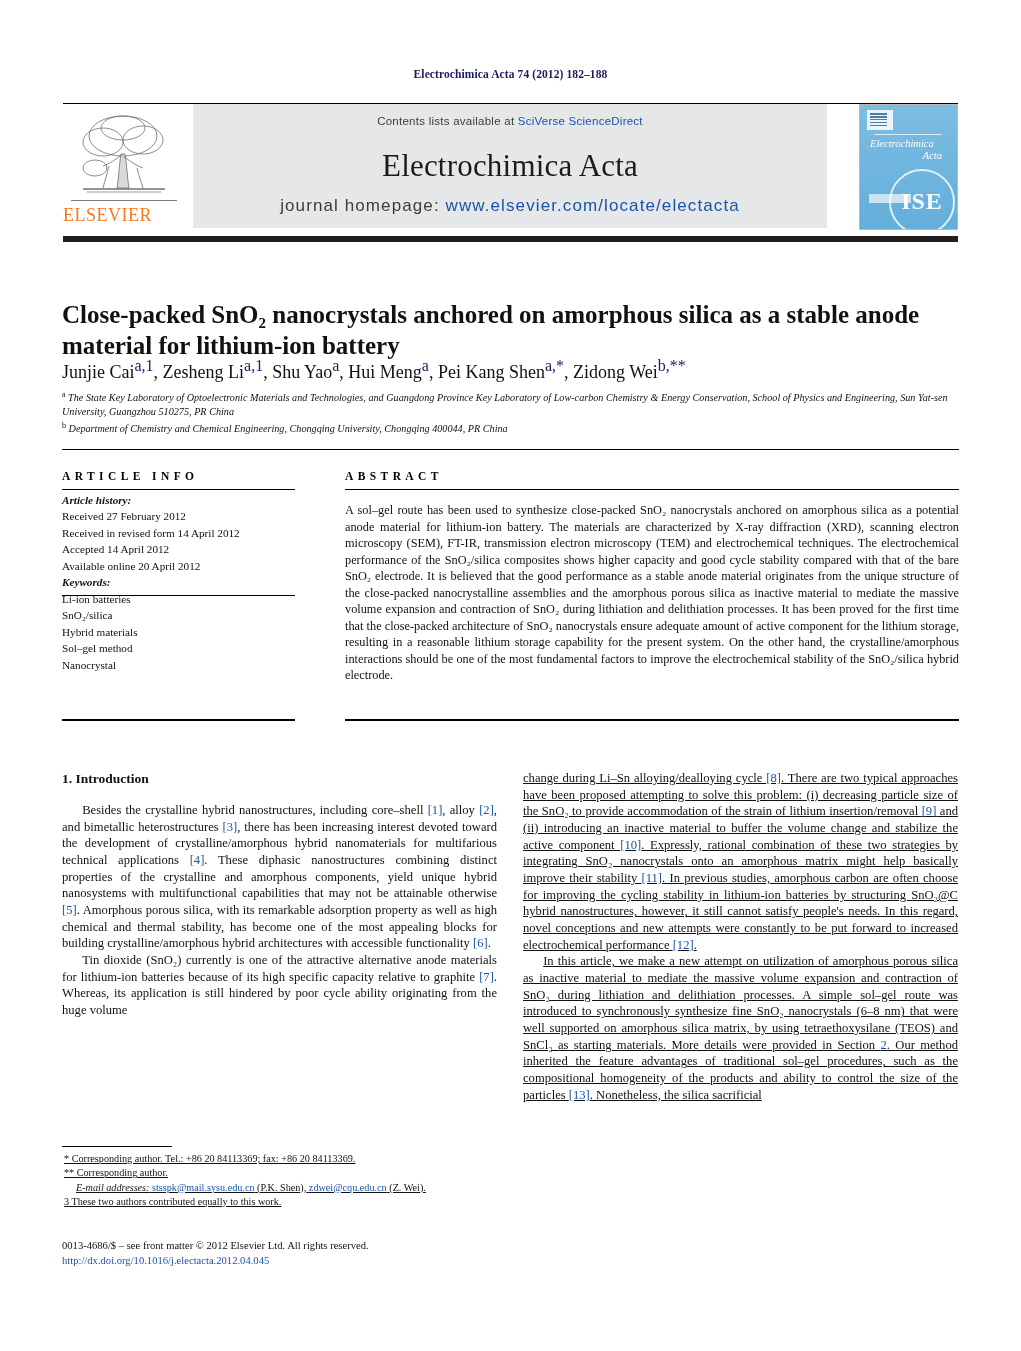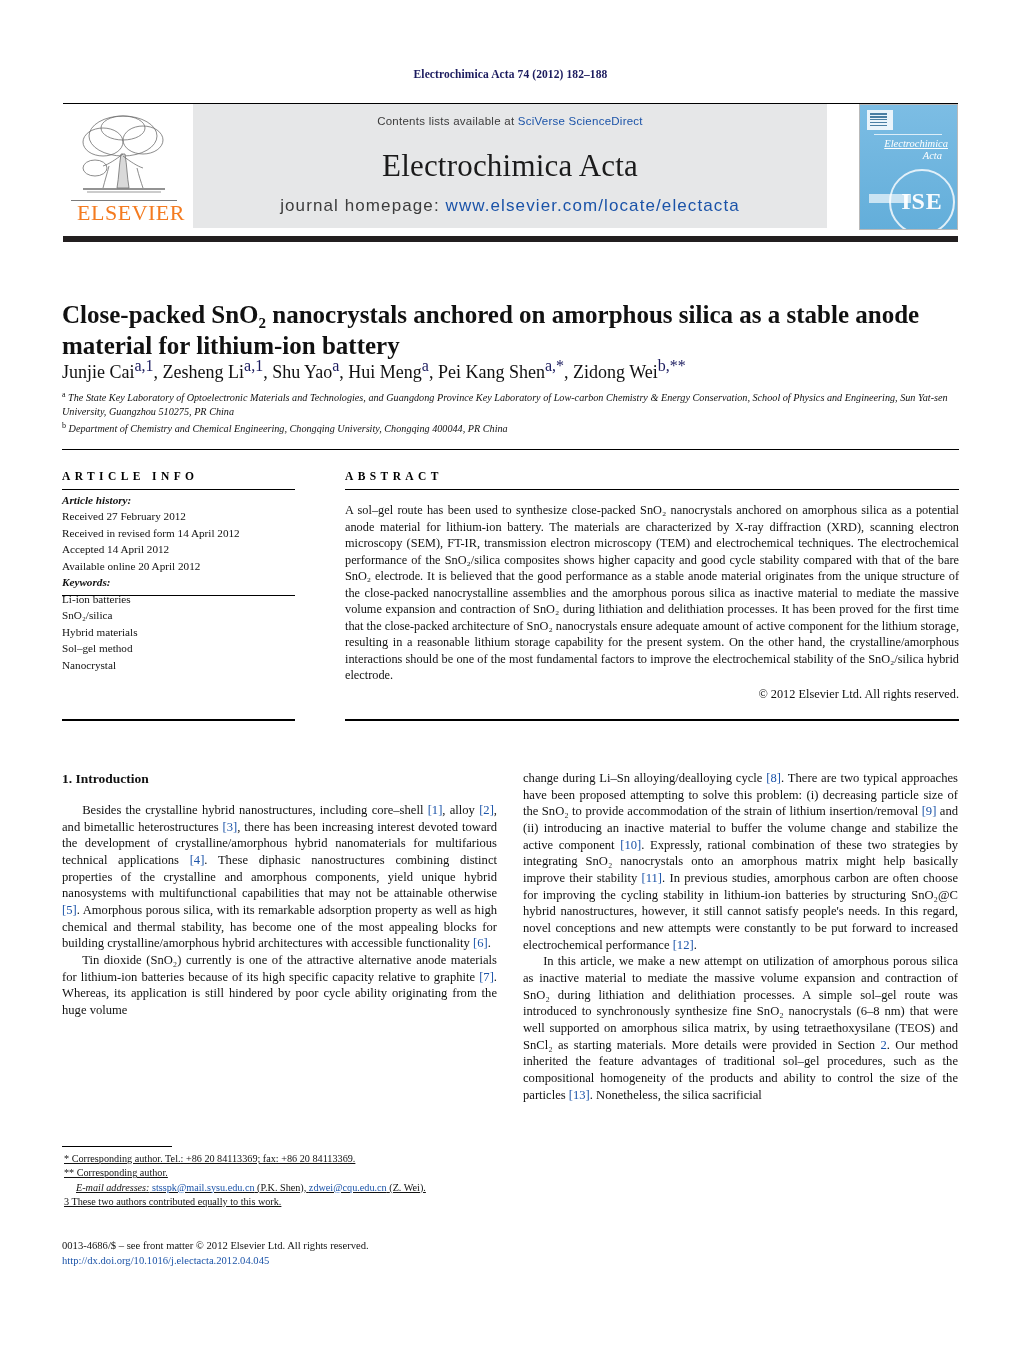--- a/index.html
+++ b/index.html
@@ -54,24 +54,24 @@
   }
   .elsevier-tree {
     position: absolute;
     left: 10px; top: 6px;
     width: 100px; height: 90px;
   }
   .elsevier-word {
     position: absolute;
     left: 0; bottom: 4px;
     width: 122px;
-    text-align: right;
+    text-align: left;
     color: #F47B20;
     font-family: "Liberation Serif", serif;
-    font-size: 22px;
+    font-size: 18px;
     letter-spacing: 0.5px;
     line-height: 1;
   }
   .elsevier-rule {
     position: absolute;
     left: 8px; bottom: 27px;
     width: 106px; height: 1.5px;
     background: #7a7a7a;
   }
 
@@ -156,21 +156,21 @@
     position: absolute;
     left: 10px; top: 33px;
     width: 78px;
     font-family: "Liberation Serif", serif;
     font-style: italic;
     font-size: 10.5px;
     color: #ffffff;
     line-height: 1.15;
     text-align: right;
   }
-  .cover-j1 .ln1 { display: block; text-align: right; text-decoration: underline; }
+  .cover-j1 .ln1 { display: block; text-align: left; }
   .cover-j1 .ln2 { display: block; text-align: right; padding-right: 6px;}
   .cover-ise {
     position: absolute;
     right: 2px; bottom: -6px;
     width: 62px; height: 62px;
     border-radius: 50%;
     border: 2px solid rgba(255,255,255,0.8);
     color: rgba(255,255,255,0.95);
     font-family: "Liberation Serif", serif;
     font-size: 24px;
@@ -280,21 +280,21 @@
     position: absolute;
     top: 770px;
     width: 435px;
     font-family: "Liberation Serif", serif;
     font-size: 12.6px;
     line-height: 1.325;
     text-align: justify;
     color: #111;
   }
   .col-left { left: 62px; }
-  .col-right { left: 523px; }
+  .col-right { left: 523px; text-decoration: underline; }
   .sec-heading {
     font-weight: bold;
     font-size: 13.5px;
     margin: 0 0 14px 0;
     text-align: left;
   }
   .col p { margin: 0; text-indent: 1.6em; }
   .col p.noindent { text-indent: 0; }
   .ref { color: #1b53a8; }
 
@@ -421,21 +421,20 @@
       <div>Hybrid materials</div>
       <div>Sol–gel method</div>
       <div>Nanocrystal</div>
     </div>
   </div>
 
   <div class="hairline" style="left:62px; top:595px; width:233px;"></div>
 
   <div class="abstract-col">
     <div>A sol–gel route has been used to synthesize close-packed SnO₂ nanocrystals anchored on amorphous silica as a potential anode material for lithium-ion battery. The materials are characterized by X-ray diffraction (XRD), scanning electron microscopy (SEM), FT-IR, transmission electron microscopy (TEM) and electrochemical techniques. The electrochemical performance of the SnO₂/silica composites shows higher capacity and good cycle stability compared with that of the bare SnO₂ electrode. It is believed that the good performance as a stable anode material originates from the unique structure of the close-packed nanocrystalline assemblies and the amorphous porous silica as inactive material to mediate the massive volume expansion and contraction of SnO₂ during lithiation and delithiation processes. It has been proved for the first time that the close-packed architecture of SnO₂ nanocrystals ensure adequate amount of active component for the lithium storage, resulting in a reasonable lithium storage capability for the present system. On the other hand, the crystalline/amorphous interactions should be one of the most fundamental factors to improve the electrochemical stability of the SnO₂/silica hybrid electrode.</div>
-    <div class="copyright">© 2012 Elsevier Ltd. All rights reserved.</div>
   </div>
 
   <div class="hairline" style="left:62px; top:719px; width:233px; height:1.6px;"></div>
   <div class="hairline" style="left:345px; top:719px; width:614px; height:1.6px;"></div>
 
   <div class="col col-left">
     <div class="sec-heading">1. Introduction</div>
     <p>Besides the crystalline hybrid nanostructures, including core–shell <span class="ref">[1]</span>, alloy <span class="ref">[2]</span>, and bimetallic heterostructures <span class="ref">[3]</span>, there has been increasing interest devoted toward the development of crystalline/amorphous hybrid nanomaterials for multifarious technical applications <span class="ref">[4]</span>. These diphasic nanostructures combining distinct properties of the crystalline and amorphous components, yield unique hybrid nanosystems with multifunctional capabilities that may not be attainable otherwise <span class="ref">[5]</span>. Amorphous porous silica, with its remarkable adsorption property as well as high chemical and thermal stability, has become one of the most appealing blocks for building crystalline/amorphous hybrid architectures with accessible functionality <span class="ref">[6]</span>.</p>
     <p>Tin dioxide (SnO₂) currently is one of the attractive alternative anode materials for lithium-ion batteries because of its high specific capacity relative to graphite <span class="ref">[7]</span>. Whereas, its application is still hindered by poor cycle ability originating from the huge volume</p>
   </div>

